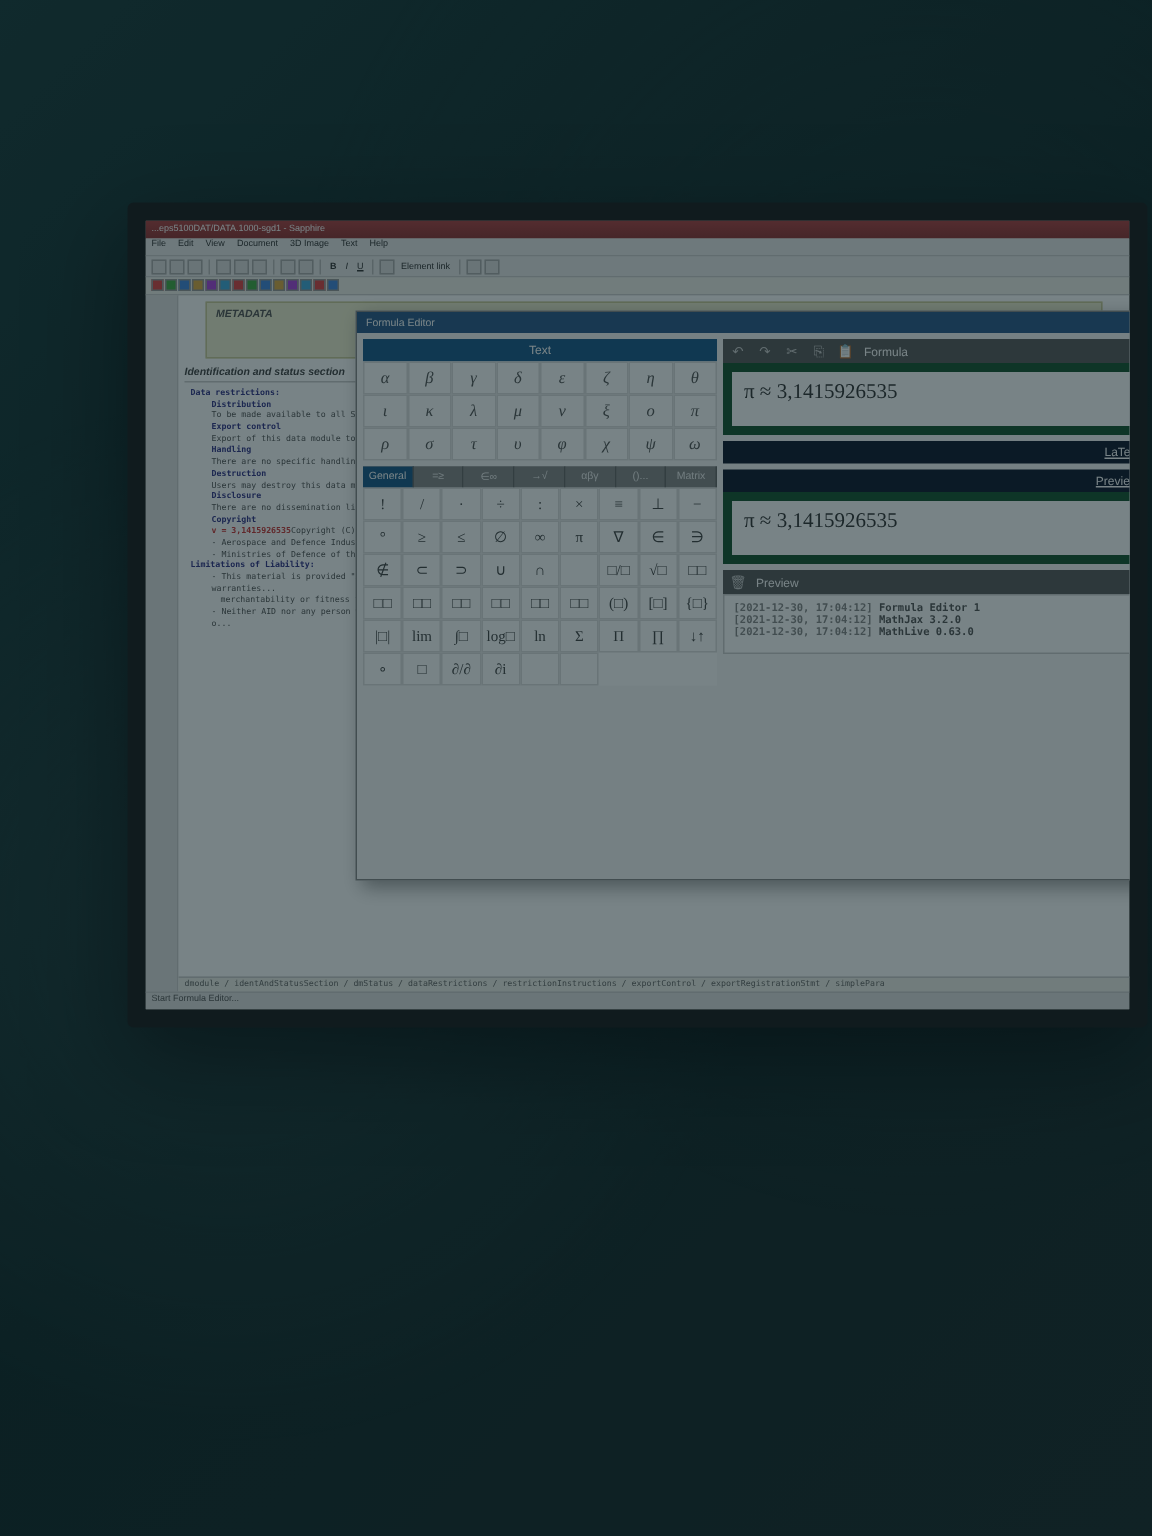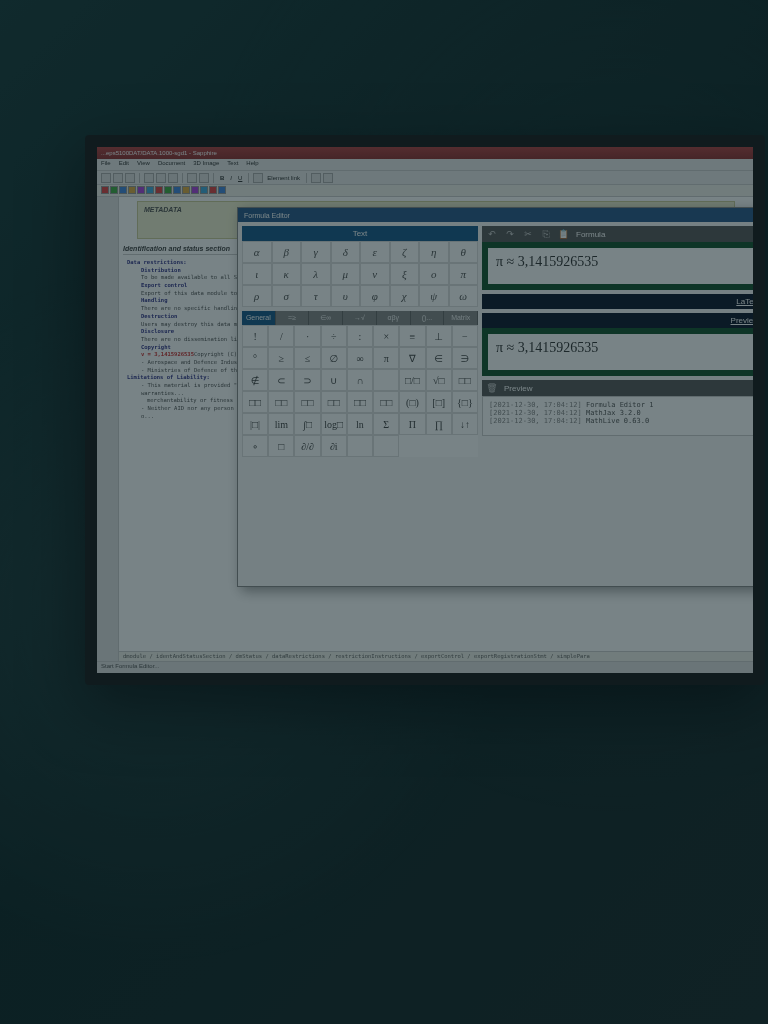--- a/index.html
+++ b/index.html
@@ -303,20 +303,21 @@
   min-height: 18px;
 }
 .console-box {
   background: #fff;
   border: 1px solid #ccc;
   padding: 4px 6px;
   font-family: monospace;
   font-size: 7px;
   color: #555;
   min-height: 40px;
+  font-weight: bold;
 }
 .console-box .ts { color: #888; }
 .statusbar {
   position: absolute;
   bottom: 0;
   left: 0;
   right: 0;
   height: 12px;
   background: #e0e0e0;
   border-top: 1px solid #ccc;

